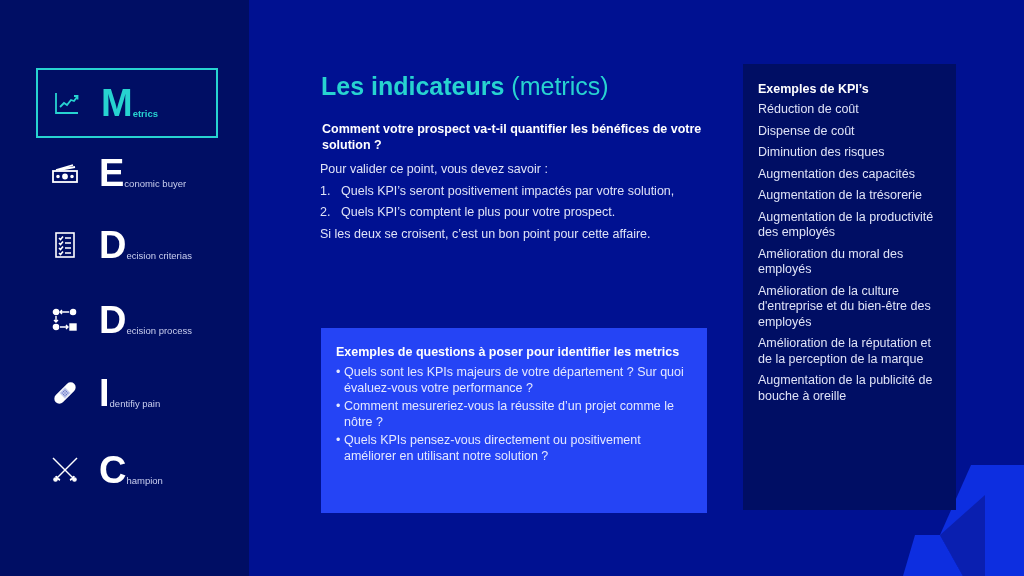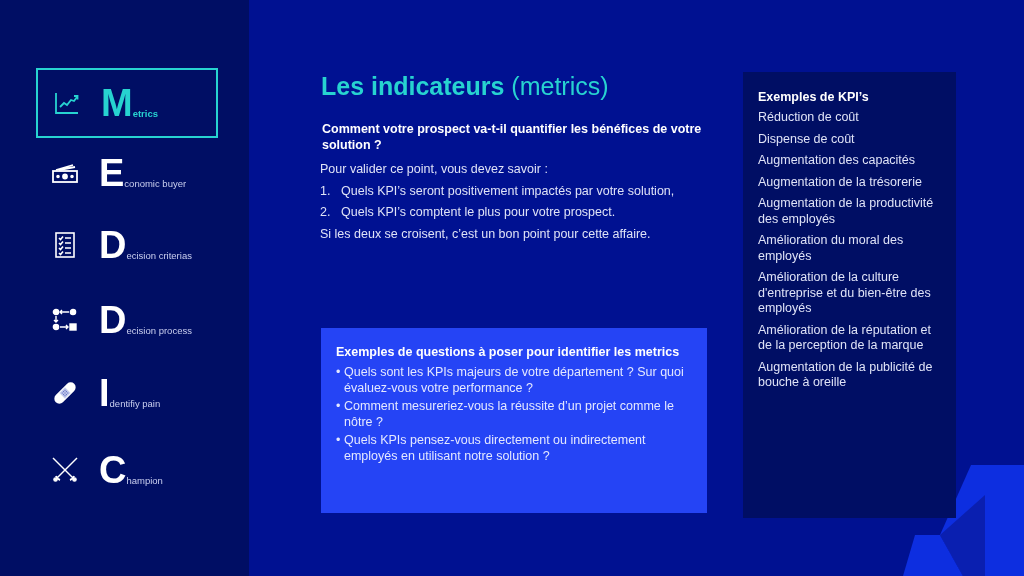--- a/index.html
+++ b/index.html
@@ -81,21 +81,21 @@
       margin-bottom: 4px;
     }
     .q-box ul { list-style: none; }
     .q-box li {
       display: flex; font-size: 12.5px; line-height: 16px; color: #e4e8ff;
       margin-bottom: 2px;
     }
     .q-box li .bullet { width: 8px; flex: none; }
 
     .kpi-panel {
-      position: absolute; left: 743px; top: 72px;
+      position: absolute; left: 743px; top: 64px;
       width: 213px; height: 446px;
       background: #000e64;
       padding: 17px 10px 0 15px;
       z-index: 2;
     }
     .kpi-title {
       font-size: 12.5px; font-weight: bold; color: #ffffff;
       line-height: 16px; margin-bottom: 5px;
     }
     .kpi-list { list-style: none; }
@@ -249,30 +249,31 @@
     <li>
       <span class="bullet">•</span>
       <span>Quels sont les KPIs majeurs de votre département ? Sur quoi évaluez-vous votre performance ?</span>
     </li>
     <li>
       <span class="bullet">•</span>
       <span>Comment mesureriez-vous la réussite d’un projet comme le nôtre ?</span>
     </li>
     <li>
       <span class="bullet">•</span>
-      <span>Quels KPIs pensez-vous directement ou indirectement employés en utilisant notre solution ?</span>
+      <span>Quels KPIs pensez-vous directement ou positivement améliorer en utilisant notre solution ?</span>
     </li>
   </ul>
 </div>
 
 <div class="kpi-panel">
   <div class="kpi-title">Exemples de  KPI’s</div>
   <ul class="kpi-list">
     <li>Réduction de coût</li>
     <li>Dispense de coût</li>
+    <li>Diminution des risques</li>
     <li>Augmentation des capacités</li>
     <li>Augmentation de la trésorerie</li>
     <li>Augmentation de la productivité des employés</li>
     <li>Amélioration du moral des employés</li>
     <li>Amélioration de la culture d'entreprise et du bien-être des employés</li>
     <li>Amélioration de la réputation et de la perception de la marque</li>
     <li>Augmentation de la publicité de bouche à oreille</li>
   </ul>
 </div>
 

